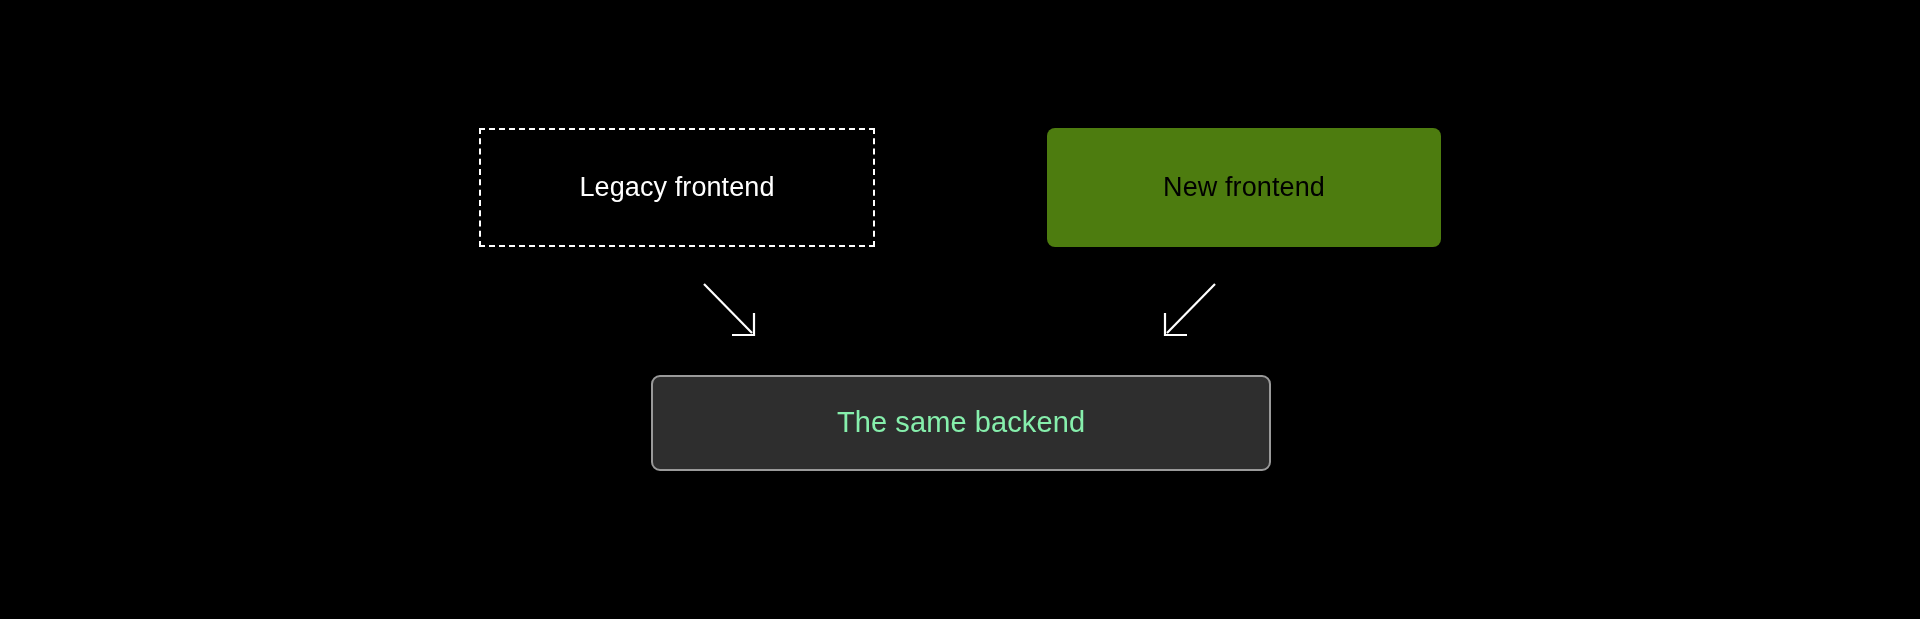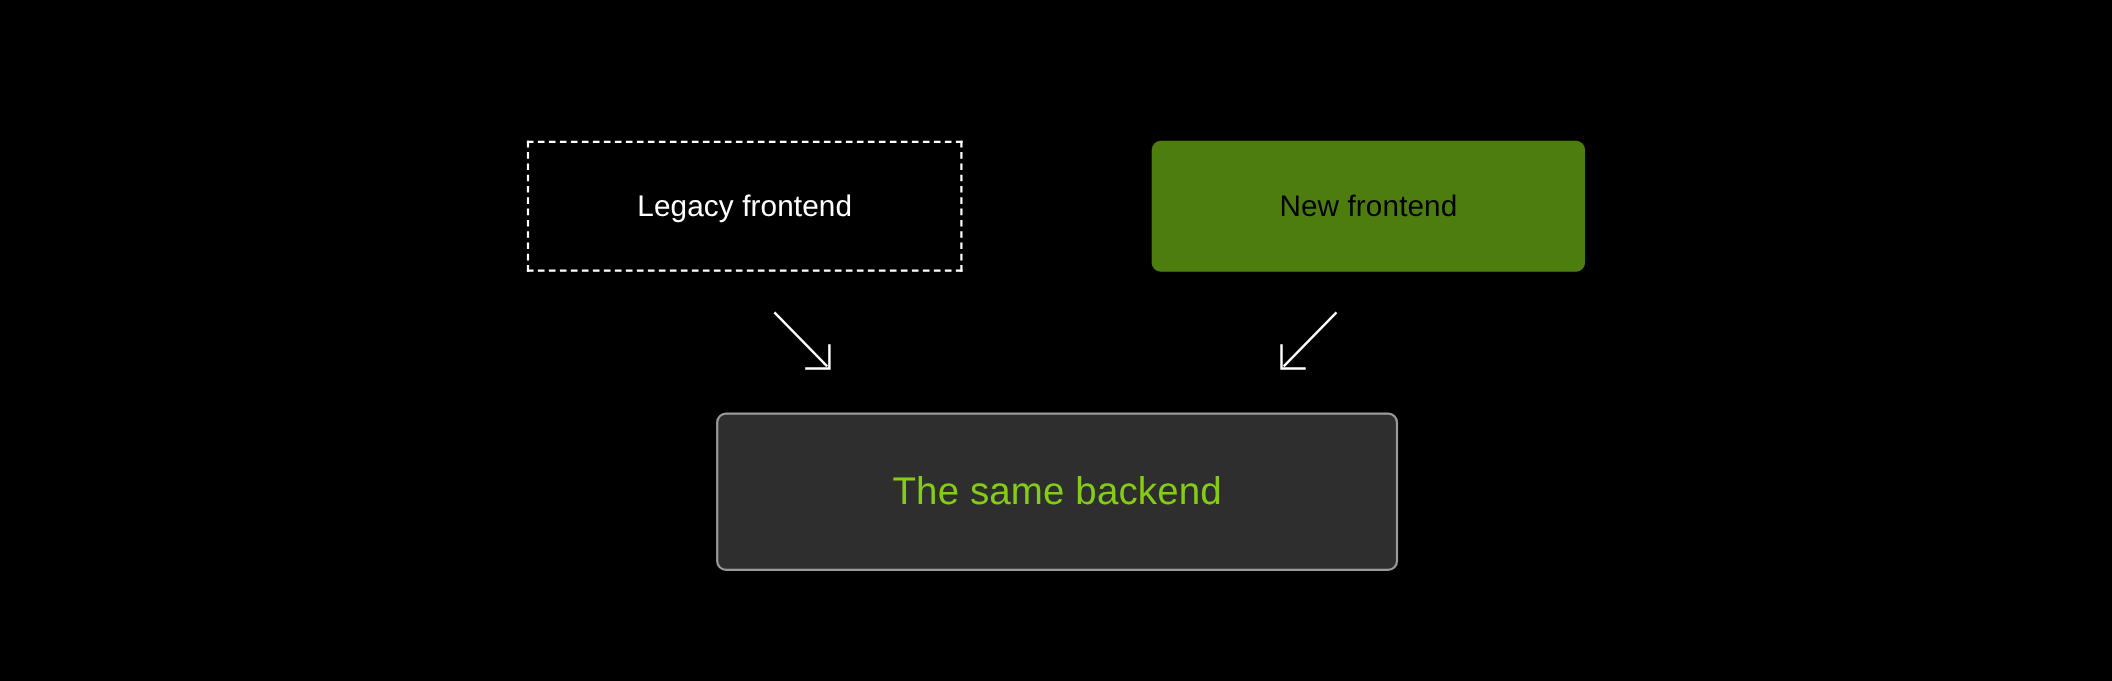--- a/index.html
+++ b/index.html
@@ -52,26 +52,26 @@
     color: #000000;
     border-radius: 8px;
     font-size: 27px;
   }
 
   
   #node-backend {
     left: 651px;
     top: 375px;
     width: 620px;
-    height: 144px;
+    height: 96px;
     background: #2e2e2e;
     border: 2px solid #9a9a9a;
     border-radius: 9px;
-    color: #84cc16;
-    font-size: 35px;
+    color: #86efac;
+    font-size: 29px;
   }
 
   .node-label {
     display: block;
     line-height: 1.1;
     white-space: nowrap;
   }
 
   
   #arrows {

